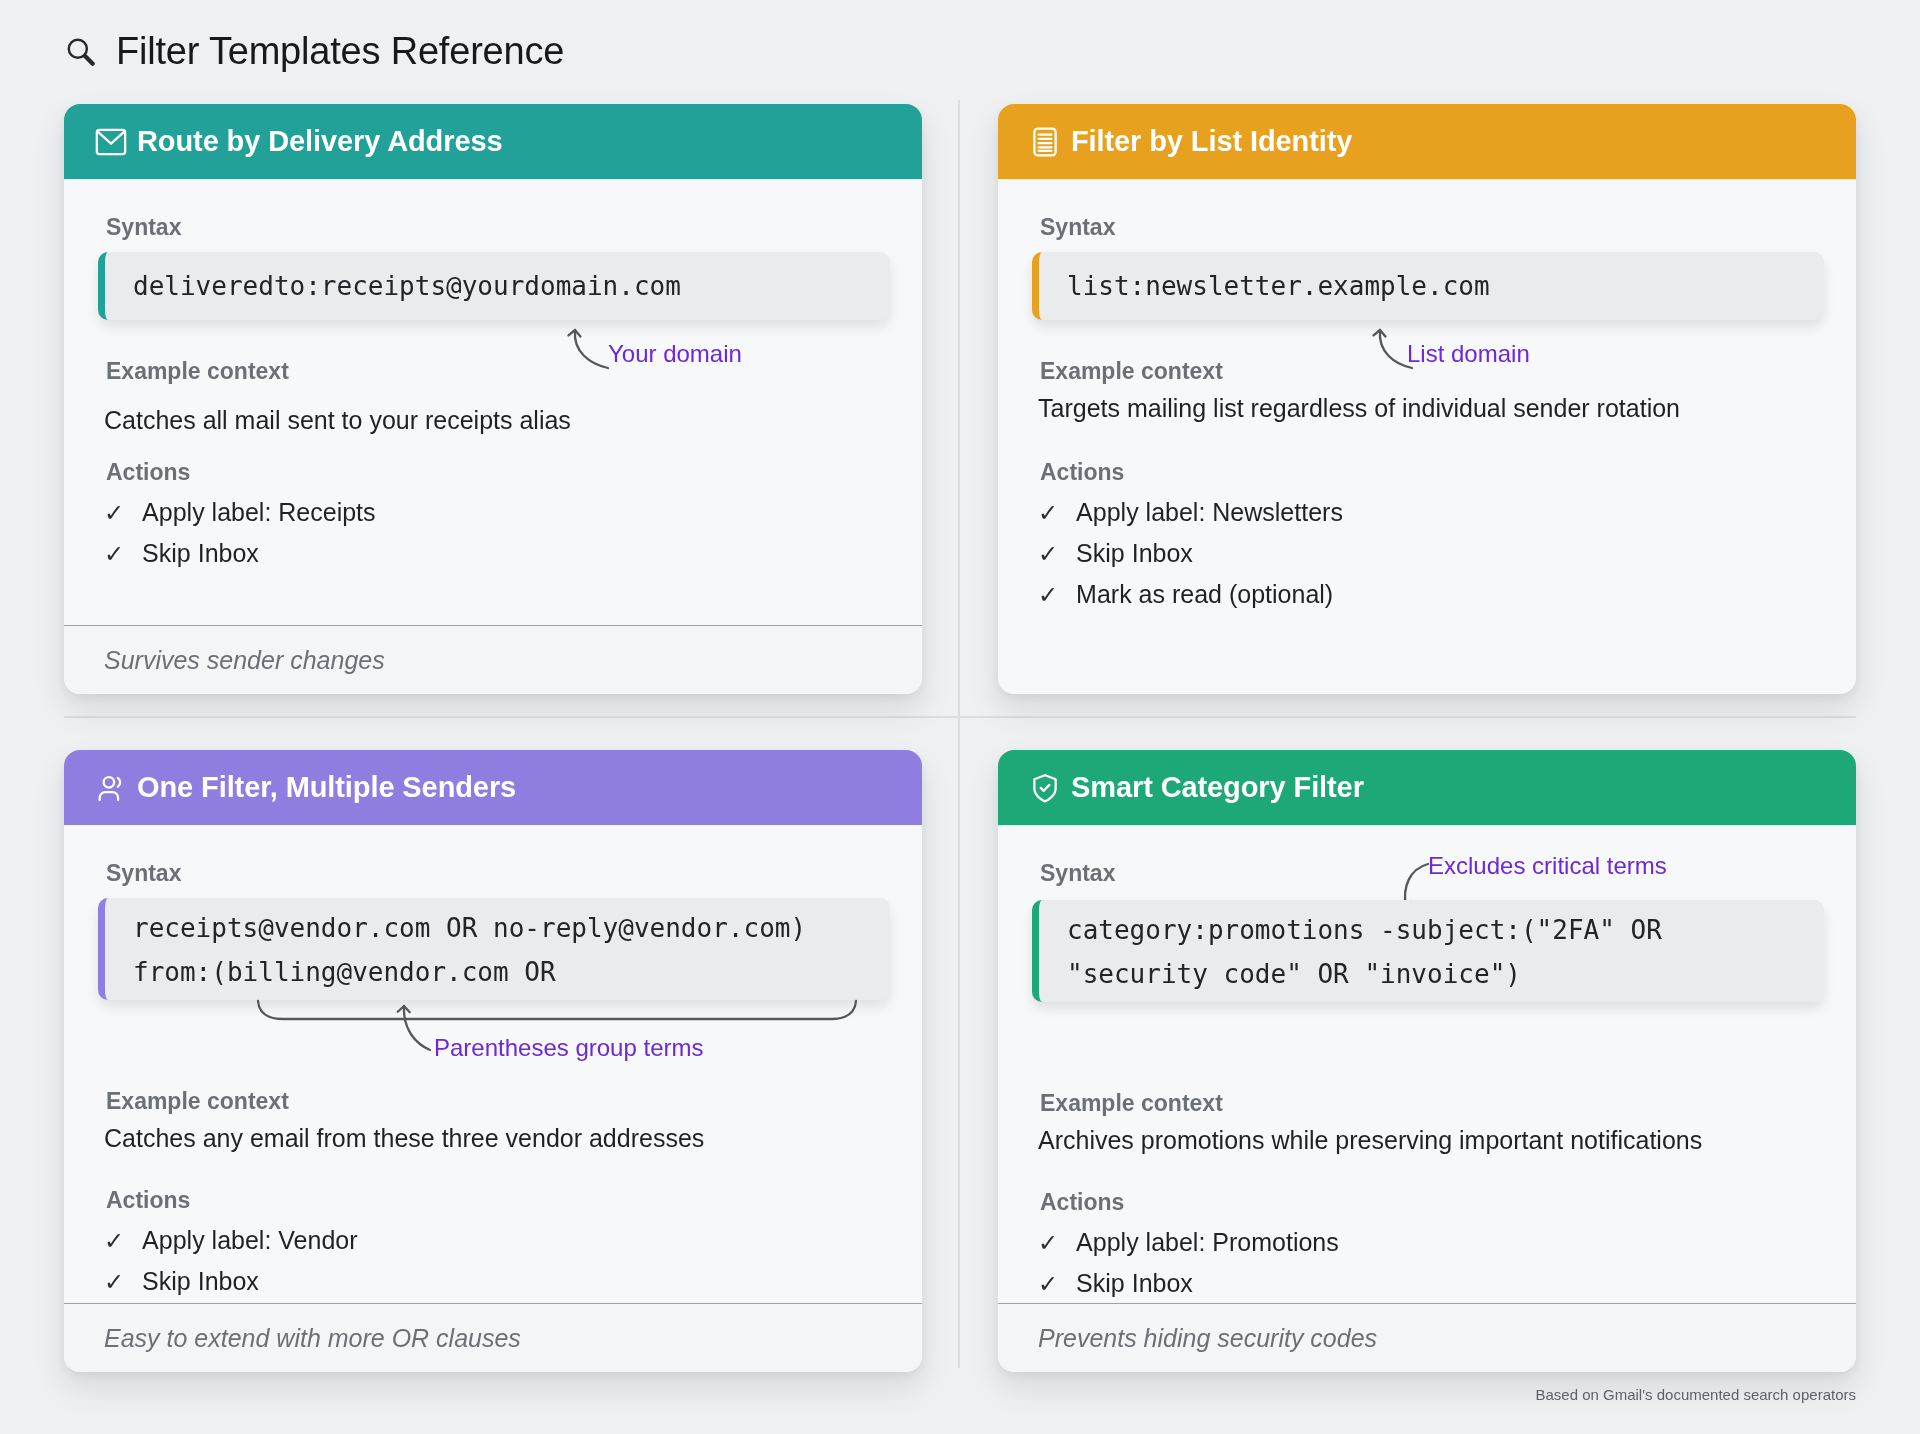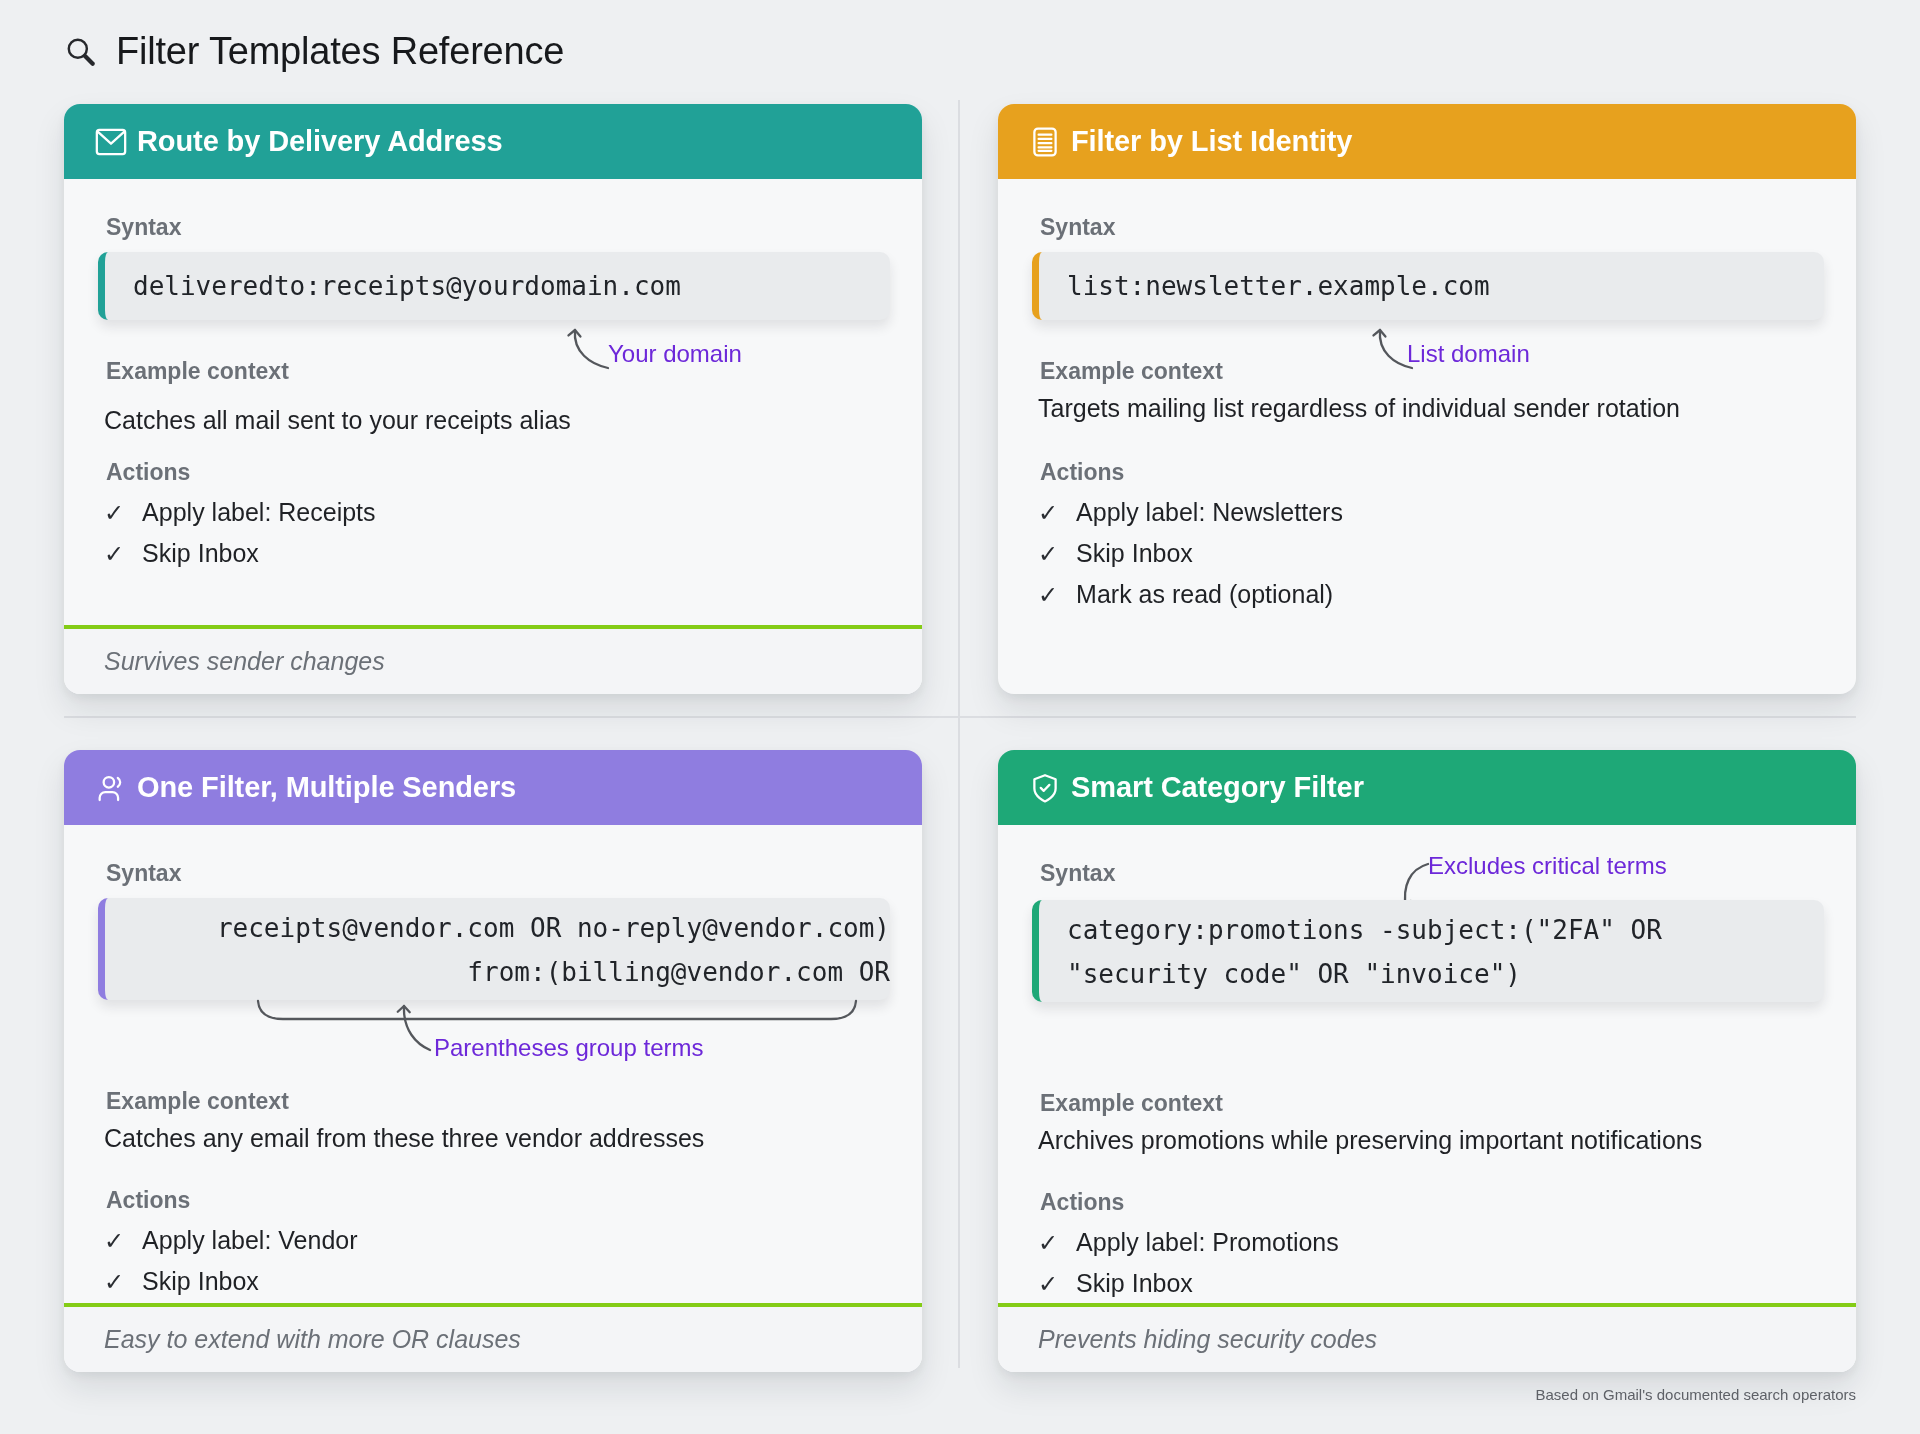--- a/index.html
+++ b/index.html
@@ -72,21 +72,21 @@
   .context { position: absolute; left: 40px; margin: 0; font-size: 25px; color: #1F2125; }
   .action {
     position: absolute; left: 40px;
     display: flex; gap: 18px; align-items: baseline;
     font-size: 25px; color: #1F2125;
   }
   .check { font-family: "DejaVu Sans", sans-serif; font-size: 24px; color: #2A2D32; }
 
   .card-footer {
     position: absolute; left: 0; right: 0; bottom: 0; height: 69px;
-    border-top: 4px solid #84cc16;
+    border-top: 1px solid #84cc16;
     border-radius: 0 0 16px 16px;
     background: #F4F5F7;
     display: flex; align-items: center; padding-left: 40px;
     font-size: 25px; font-style: italic; color: #6B7077;
   }
 
   .attribution {
     position: absolute; right: 64px; top: 1386px;
     font-size: 15px; color: #5E6167;
   }
@@ -191,21 +191,21 @@
     <span class="check">✓</span>
     <span>Skip Inbox</span>
   </div>
   <div class="action" style="top:476px;">
     <span class="check">✓</span>
     <span>Mark as read (optional)</span>
   </div>
 
 </section>
 
-<section class="card" style="left: 64px; top: 750px; height: 622px; text-align: right; --accent: #8F7DE0;">
+<section class="card" style="left: 64px; top: 750px; height: 622px; --accent: #8F7DE0;">
   <header class="card-header">
     <span class="hicon">
       <svg width="34" height="34" viewBox="0 0 24 24">
         <circle cx="10.5" cy="8" r="3.7"></circle>
         <path d="M4,20.5 v-1.6 a4,4 0 0 1 4,-4 h5 a4,4 0 0 1 4,4 V20.5"></path>
         <path d="M16.8,4.9 a3.7,3.7 0 0 1 0,6.2"></path>
       </svg>
     </span>
     <h2 class="card-title">One Filter, Multiple Senders</h2>
   </header>

